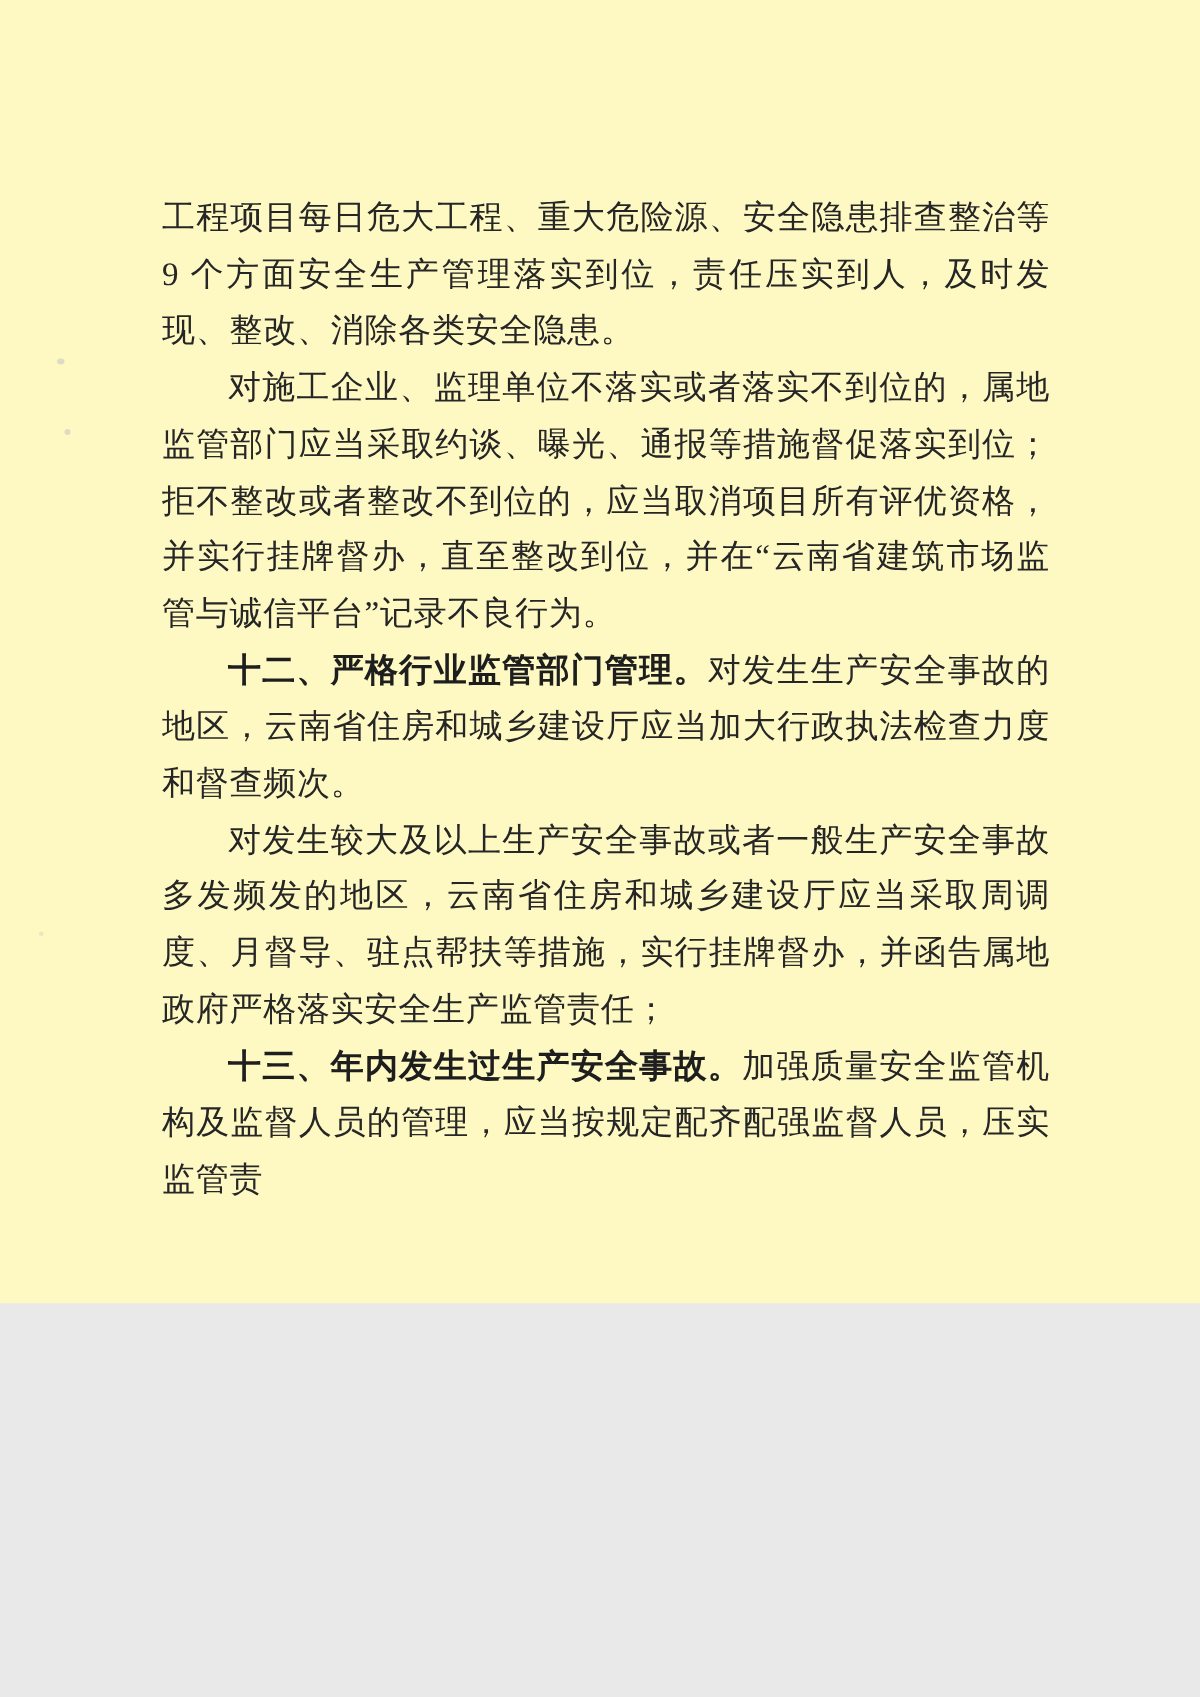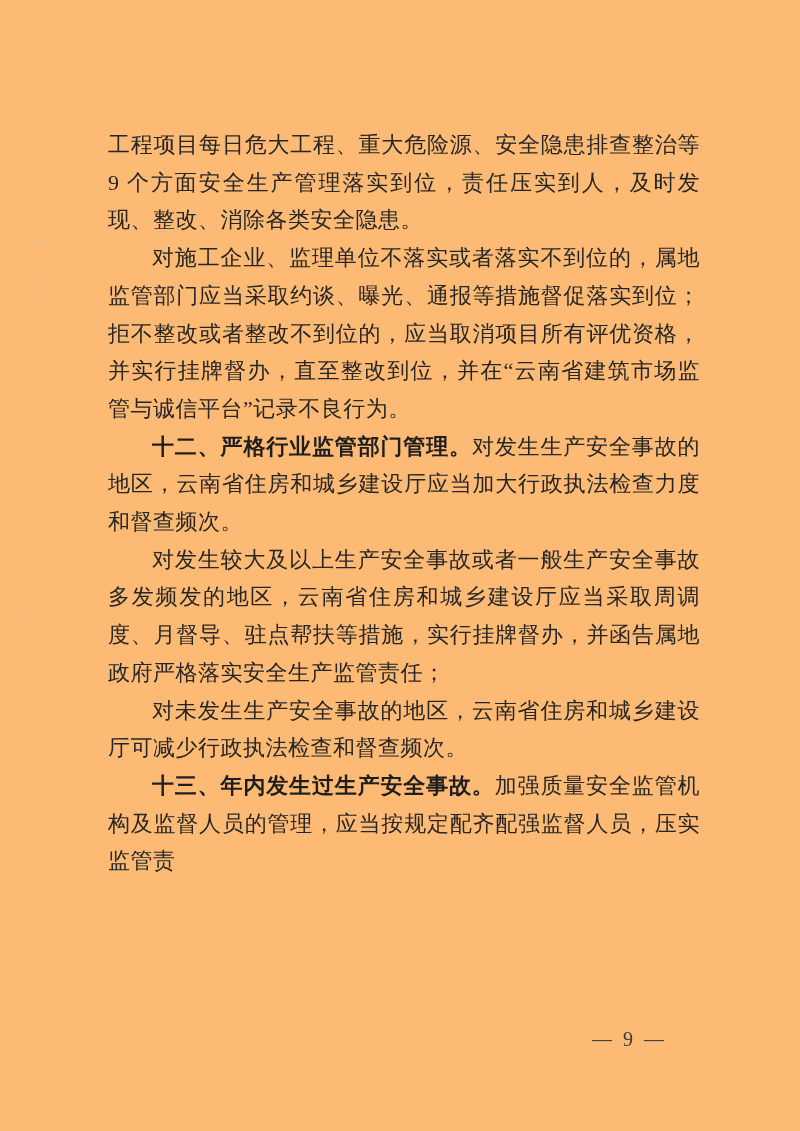--- a/index.html
+++ b/index.html
@@ -1,21 +1,21 @@
 <!DOCTYPE html>
 <html><head>
 <meta charset="utf-8">
 <style>
   html, body { margin: 0; padding: 0; background: #e9e9e9; }
   .page {
     position: relative;
     width: 800px;
-    height: 1131px;
+    height: 869px;
     margin: 0 auto;
-    background: #fdba74;
+    background: #fef9c3;
     overflow: hidden;
     font-family: "Liberation Serif", serif;
   }
   .body-text {
     position: absolute;
     left: 108px;
     top: 126px;
     width: 592px;
     font-size: 22px;
     line-height: 37.7px;
@@ -66,21 +66,20 @@
 
   <div class="body-text">
     <p class="continuation"><span class="lead"></span><span>工程项目每日危大工程、重大危险源、安全隐患排查整治等 9 个方面安全生产管理落实到位，责任压实到人，及时发现、整改、消除各类安全隐患。</span></p>
 
     <p><span class="lead"></span><span>对施工企业、监理单位不落实或者落实不到位的，属地监管部门应当采取约谈、曝光、通报等措施督促落实到位；拒不整改或者整改不到位的，应当取消项目所有评优资格，并实行挂牌督办，直至整改到位，并在“云南省建筑市场监管与诚信平台”记录不良行为。</span></p>
 
     <p><span class="lead">十二、严格行业监管部门管理。</span><span>对发生生产安全事故的地区，云南省住房和城乡建设厅应当加大行政执法检查力度和督查频次。</span></p>
 
     <p><span class="lead"></span><span>对发生较大及以上生产安全事故或者一般生产安全事故多发频发的地区，云南省住房和城乡建设厅应当采取周调度、月督导、驻点帮扶等措施，实行挂牌督办，并函告属地政府严格落实安全生产监管责任；</span></p>
 
-    <p><span class="lead"></span><span>对未发生生产安全事故的地区，云南省住房和城乡建设厅可减少行政执法检查和督查频次。</span></p>
 
 
     <p><span class="lead">十三、年内发生过生产安全事故。</span><span>加强质量安全监管机构及监督人员的管理，应当按规定配齐配强监督人员，压实监管责</span></p>
   </div>
 
   <div class="footer">— 9 —</div>
 
 </div>
 
 </body></html>

